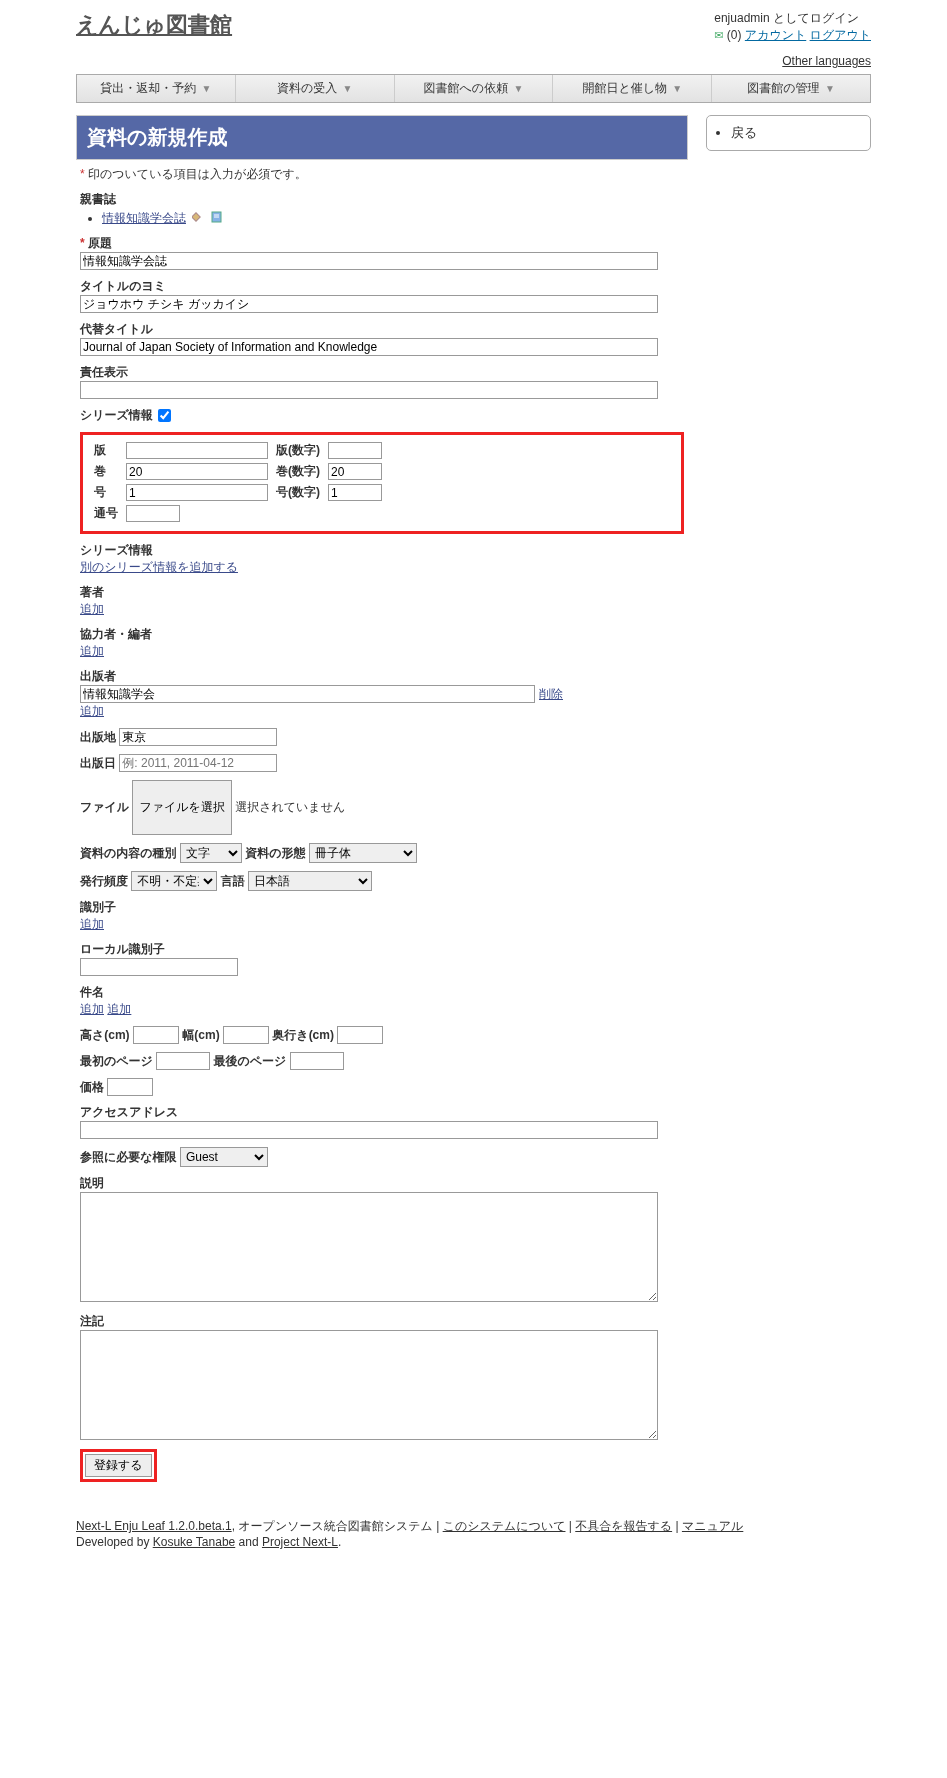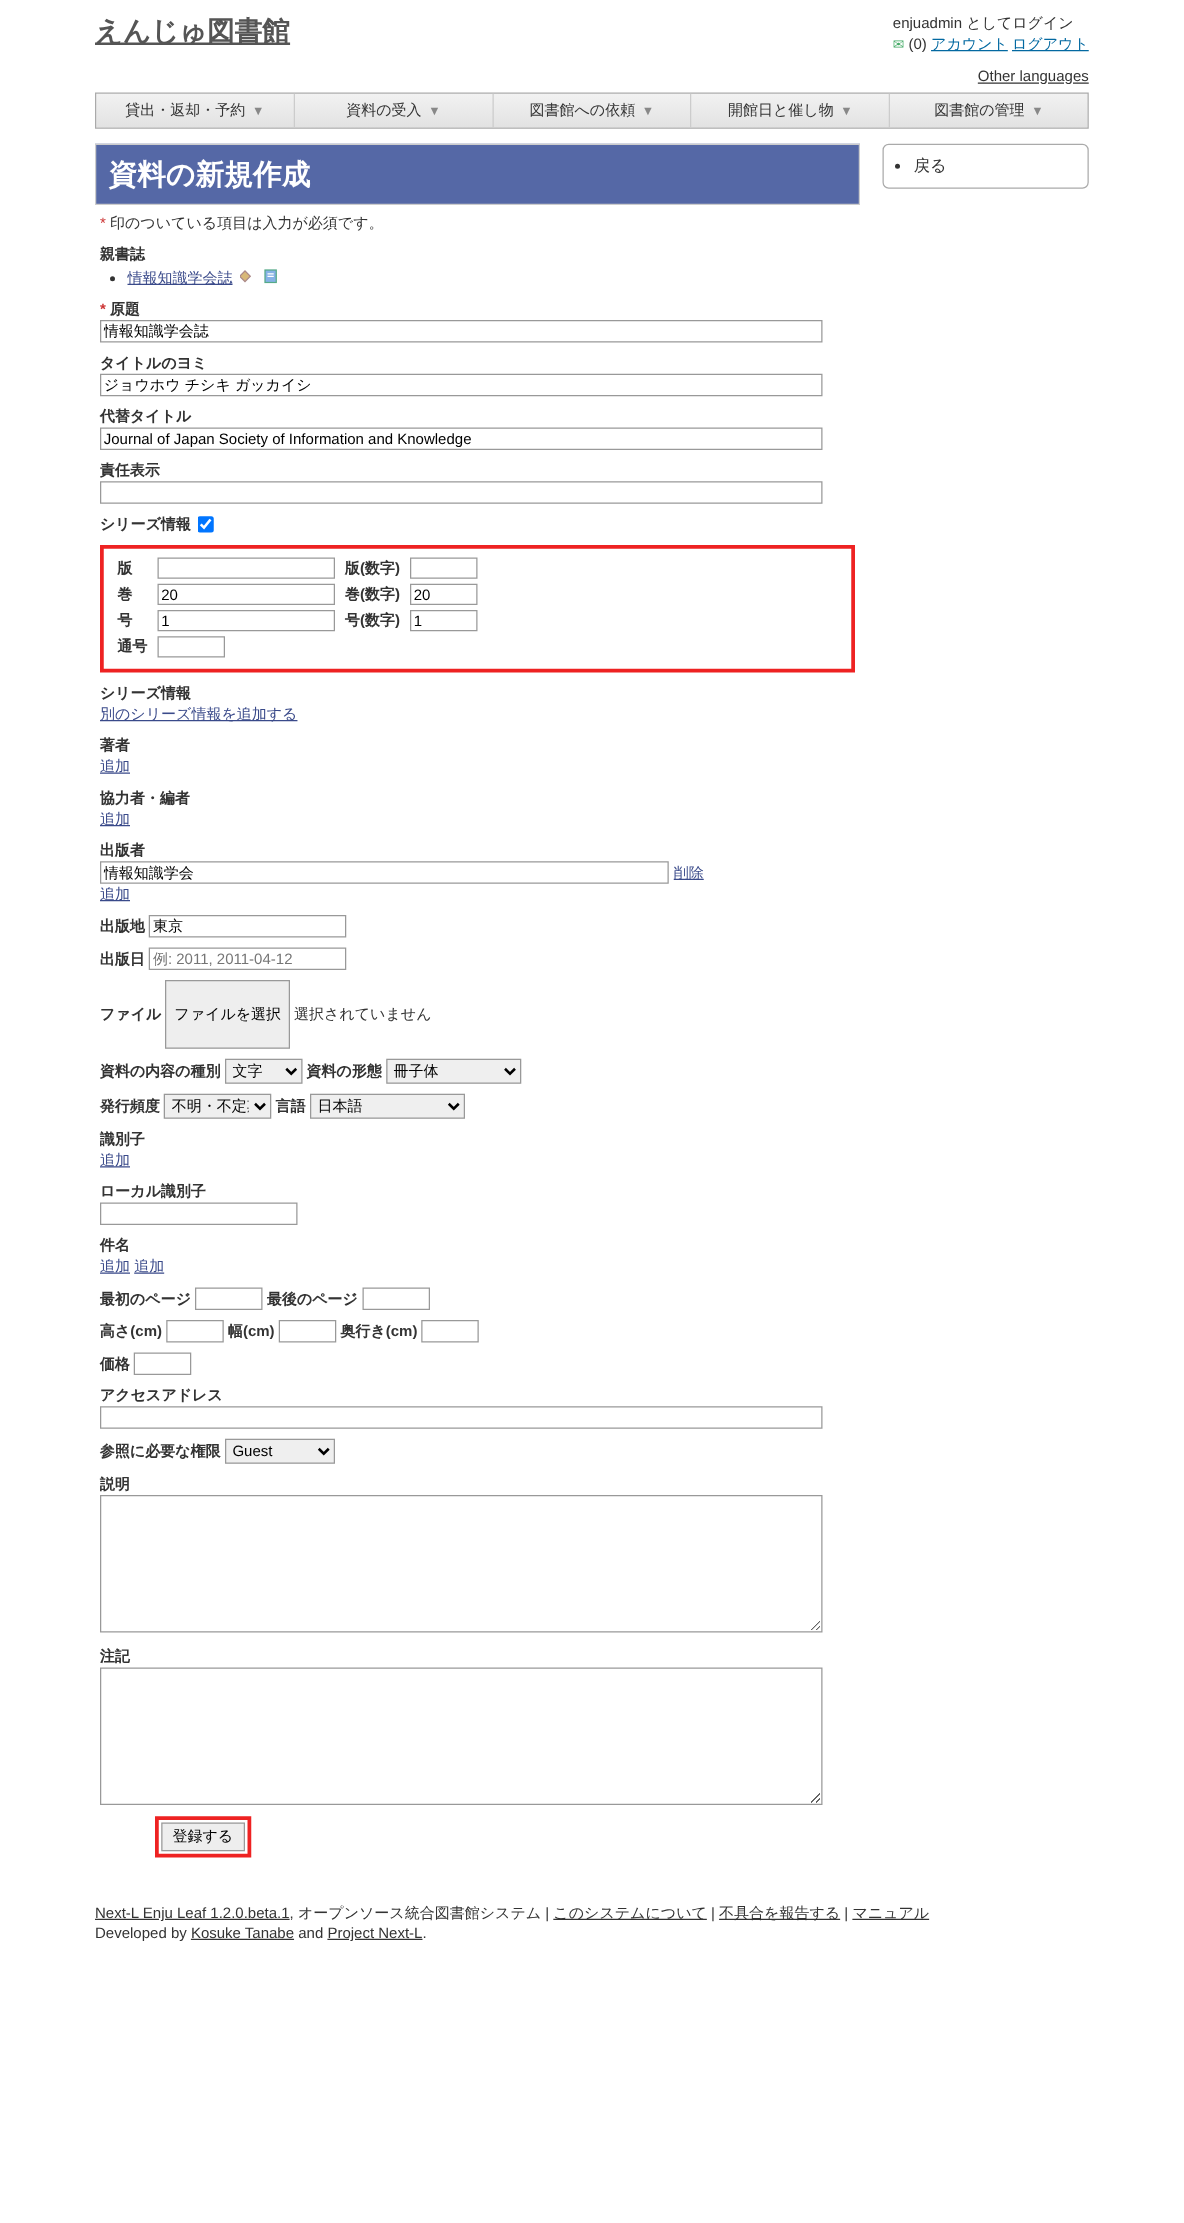--- a/index.html
+++ b/index.html
@@ -14,21 +14,21 @@
 .other-lang span { color:#333; text-decoration:underline; }
 .menubar { display:flex; border:1px solid #aaa; background:linear-gradient(#f2f2f2,#e2e2e2); font-size:12px; }
 .menubar-item { flex:1; text-align:center; padding:5px 0; border-right:1px solid #ccc; color:#333; }
 .menubar-item:last-child { border-right:none; }
 .chev { color:#888; font-size:10px; margin-left:2px; }
 .content-wrap { display:flex; gap:18px; margin-top:12px; }
 .main { flex:1; }
 .side { width:165px; }
 .side-box { border:1px solid #aaa; border-radius:5px; padding:8px 10px; font-size:13px; }
 .side-box ul { margin:0; padding-left:14px; }
-.page-title { background:#5568a6; color:#fff; font-size:23px; font-weight:bold; padding:8px 10px; border:1px solid #ccc; }
+.page-title { background:#5568a6; color:#fff; font-size:20px; font-weight:bold; padding:8px 10px; border:1px solid #ccc; }
 .form-body { padding:6px 4px 10px; font-size:12px; }
 .req { color:#c33; }
 .lbl { font-weight:bold; margin-top:8px; display:block; }
 .wide { width:578px; height:18px; border:1px solid #999; font-size:12px; padding:1px 2px; }
 .medium { width:158px; height:18px; border:1px solid #999; font-size:12px; padding:1px 2px; }
 .small { width:54px; height:18px; border:1px solid #999; font-size:12px; padding:1px 2px; }
 .xsmall { width:46px; height:18px; border:1px solid #999; font-size:12px; padding:1px 2px; }
 .link { color:#3a4a8a; text-decoration:underline; }
 .parent-list { margin:2px 0 0 0; padding-left:22px; }
 .parent-list li { margin-bottom:4px; }
@@ -38,21 +38,21 @@
 .vol-in { width:142px; height:17px; border:1px solid #999; font-size:12px; padding:0 2px; }
 .vol-in-s { width:54px; height:17px; border:1px solid #999; font-size:12px; padding:0 2px; }
 .pub-row { display:flex; gap:4px; align-items:center; }
 .pub-in { width:455px; height:18px; border:1px solid #999; font-size:12px; padding:1px 2px; }
 .row { margin-top:8px; }
 .lab { font-weight:bold; }
 .file-btn { font-size:12px; padding:18px 6px; border:1px solid #999; background:#eee; }
 select.sel { font-size:12px; border:1px solid #999; padding:1px; }
 .sel-sm { width:62px; } .sel-md { width:86px; } .sel-md2 { width:108px; } .sel-lg { width:124px; } .sel-role { width:88px; }
 textarea.ta { width:578px; height:110px; border:1px solid #999; font-size:12px; resize:both; }
-.submit-wrap { border:3px solid #e22; display:inline-block; margin-top:6px; padding:2px;margin-left:44px; }
+.submit-wrap { border:3px solid #e22; display:inline-block; margin-top:6px; padding:2px; }
 .submit-btn { font-size:12px; padding:2px 8px; border:1px solid #999; background:#eee; }
 .footer { margin-top:26px; font-size:12px; color:#333; }
 .footer a { color:#333; text-decoration:underline; }
 .ico-sm { display:inline-block; vertical-align:middle; margin-left:3px; }
 input[type=checkbox]{margin:0 0 0 2px;vertical-align:middle;}
 </style>
 </head>
 <body>
 
 <div class="container">
@@ -188,28 +188,28 @@
 
         <span class="lbl">ローカル識別子</span>
         <input class="medium" style="">
 
         <span class="lbl">件名</span>
         <a href="#" class="link">追加</a>
 
         <a href="#" class="link">追加</a>
 
         <div class="row">
-          <span class="lab">最初のページ</span> <input class="small" style="">
-          <span class="lab">最後のページ</span> <input class="small" style="">
-        </div>
-
-        <div class="row">
           <span class="lab">高さ(cm)</span> <input class="xsmall" style="">
           <span class="lab">幅(cm)</span> <input class="xsmall" style="">
           <span class="lab">奥行き(cm)</span> <input class="xsmall" style="">
+        </div>
+
+        <div class="row">
+          <span class="lab">最初のページ</span> <input class="small" style="">
+          <span class="lab">最後のページ</span> <input class="small" style="">
         </div>
 
         <div class="row"><span class="lab">価格</span> <input class="xsmall" style=""></div>
 
         <span class="lbl">アクセスアドレス</span>
         <input class="wide" style="">
 
         <div class="row">
           <span class="lab">参照に必要な権限</span>
           <select class="sel sel-role"><option>Guest</option></select>

